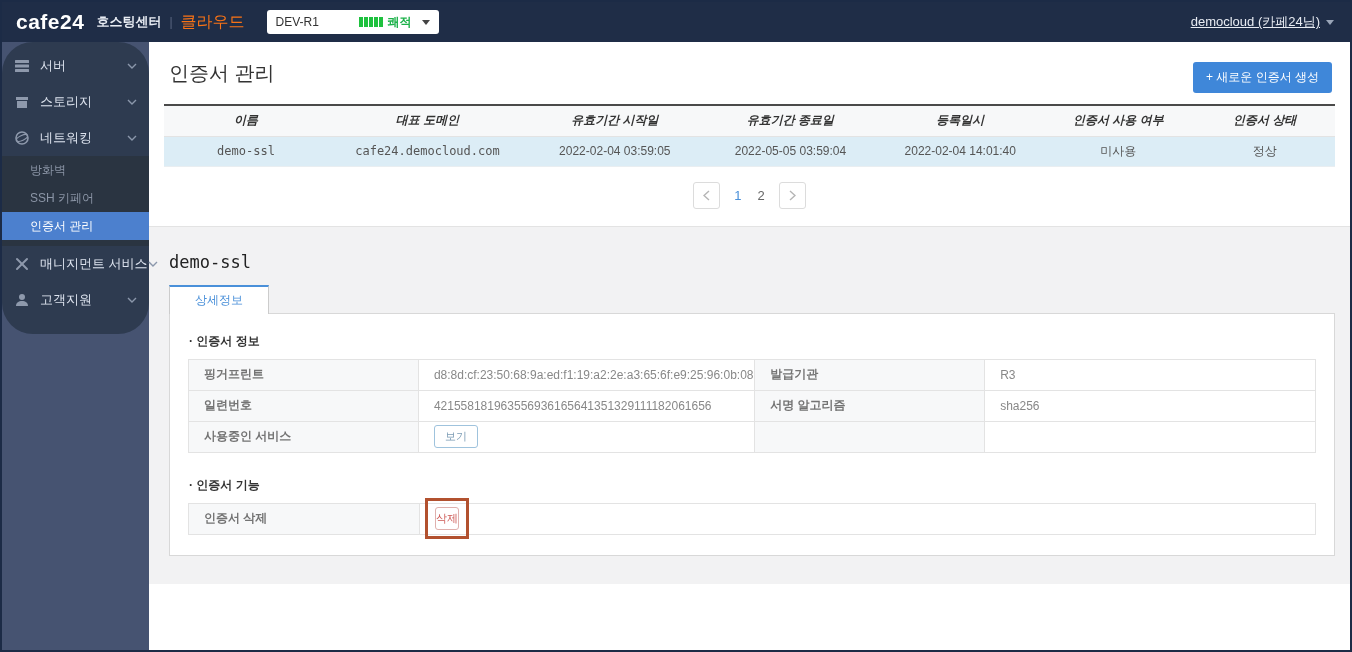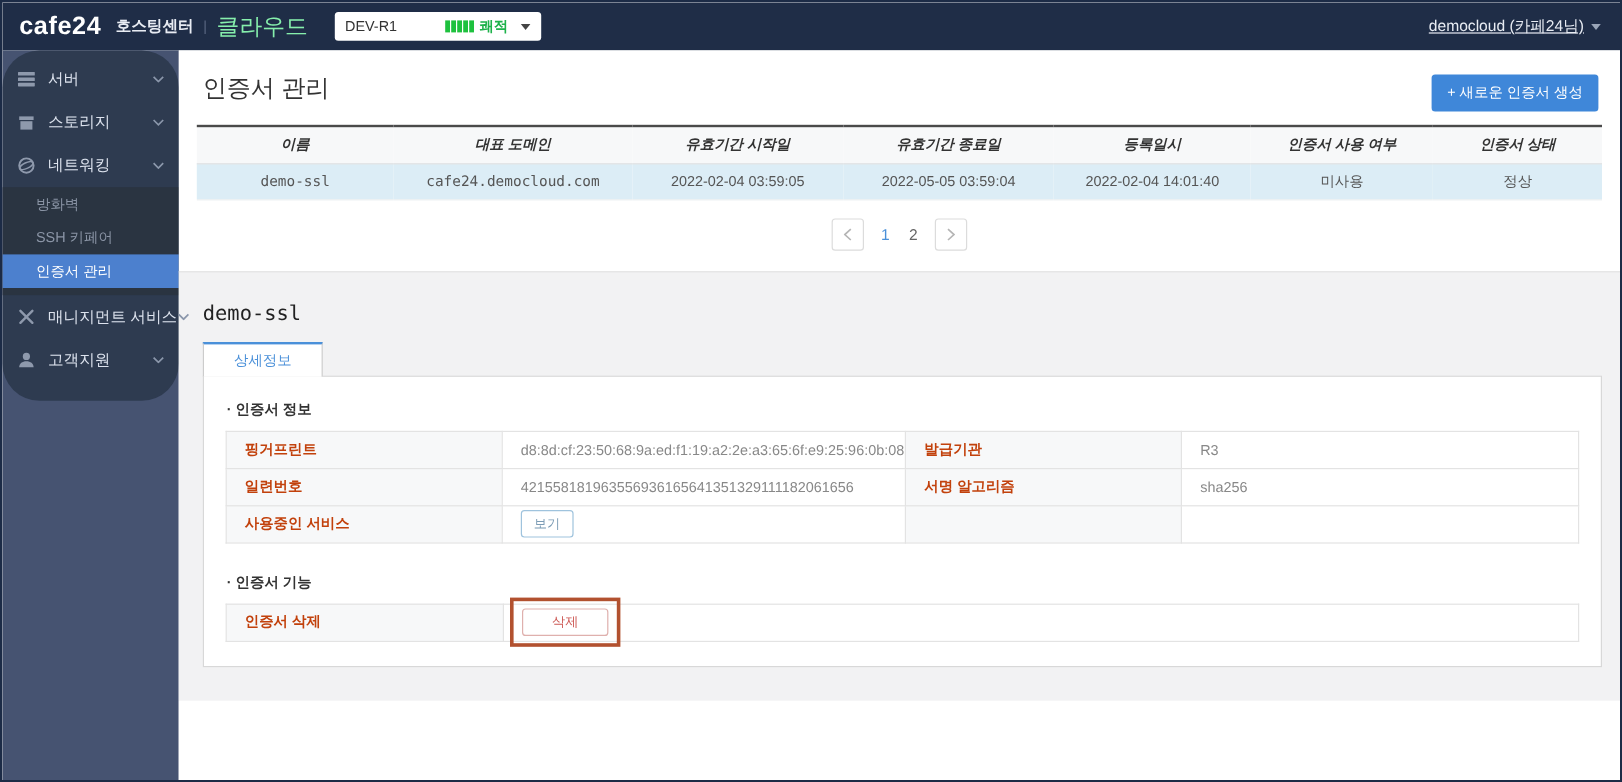--- a/index.html
+++ b/index.html
@@ -6,21 +6,21 @@
   html,body { width:1352px; height:652px; }
   body { font-family: "Liberation Sans", sans-serif; background:#fff; }
 
   .frame { width:1352px; height:652px; border:2px solid #1c2b46; display:flex; flex-direction:column; overflow:hidden; }
 
   
   .topbar { height:40px; background:#1f2d47; display:flex; align-items:center; flex:0 0 40px; padding:0 16px 0 14px; }
   .logo { color:#fff; font-size:21px; font-weight:800; letter-spacing:0.5px; margin-right:12px; }
   .svc-name { color:#e8ecf3; font-size:13px; font-weight:bold; }
   .svc-div { color:#5a6680; font-size:12px; margin:0 8px; }
-  .svc-product { color:#86efac; font-size:19px; }
+  .svc-product { color:#f97316; font-size:16px; }
   .server-selector { margin-left:22px; width:172px; height:24px; background:#fff; border-radius:3px; display:flex; align-items:center; padding:0 9px; cursor:pointer;justify-content:flex-end; }
   .server-name { font-size:12px; color:#333; flex:1; }
   .cap-bars { display:flex; gap:1px; margin-right:5px; }
   .cap-bars .bar { width:4px; height:10px; background:#1ec13e; display:inline-block; }
   .cap-status { font-size:12px; color:#1eb24b; font-weight:bold; margin-right:10px; }
   .caret-down { width:0; height:0; border-left:4px solid transparent; border-right:4px solid transparent; border-top:5px solid #444; }
   .account { margin-left:auto; color:#e8ecf3; font-size:13px; text-decoration:underline; cursor:pointer; display:flex; align-items:center; gap:6px; }
   .account .caret-down { border-top-color:#9aa5b8; }
 
   
@@ -62,27 +62,27 @@
   .detail-band { background:#f2f2f3; border-top:1px solid #e3e3e3; padding:25px 15px 28px 20px; }
   .detail-name { font-family:"DejaVu Sans Mono", monospace; font-size:17px; color:#222; margin-bottom:13px; }
   .tab-row { display:flex; }
   .tab { width:100px; height:29px; background:#fff; border-top:2px solid #4a90d9; border-left:1px solid #ccc; border-right:1px solid #ccc; display:flex; align-items:center; justify-content:center; font-size:12px; color:#4a90d9; cursor:pointer; position:relative; z-index:2; margin-bottom:-1px; }
   .panel { background:#fff; border:1px solid #d8d8d8; padding:17px 18px 20px; }
   .section-label { font-size:12px; font-weight:bold; color:#333; margin:2px 0 9px 1px; }
   .section-label::before { content:"· "; color:#333; }
 
   table.info { width:100%; border-collapse:collapse; table-layout:fixed; }
   table.info td { height:31px; border:1px solid #e3e3e3; font-size:12px; padding-left:15px; background:#fff; }
-  table.info td.lbl { background:#f7f8f9; font-weight:bold; color:#c2410c; width:20.5%; }
+  table.info td.lbl { background:#f7f8f9; font-weight:bold; color:#737373; width:20.5%; }
   table.info td.val { color:#888; }
   col.c-val1 { width:30%; } col.c-lbl2 { width:20%; } col.c-val2 { width:29.5%; }
 
   .func-table { margin-top:0; }
   .mini-btn { background:#fff; border:1px solid #9fc3dd; color:#7c9cb5; border-radius:3px; font-size:11px; padding:3px 10px; cursor:pointer; font-family:inherit; }
-  .del-btn { background:#fff; border:1px solid #dfb0ad; color:#cd5a56; border-radius:3px; font-size:11px; padding:3px 24px; cursor:pointer; font-family:inherit; }
+  .del-btn { background:#fff; border:1px solid #dfb0ad; color:#cd5a56; border-radius:3px; font-size:11px; padding:3px 0; cursor:pointer; font-family:inherit; }
   .hl-wrap { position:relative; display:inline-block; }
   .hl-box { position:absolute; top:-9px; left:-10px; right:-10px; bottom:-9px; border:3px solid #b2512f; pointer-events:none; }
   .gap-24 { height:22px; }
   .below-band { flex:1; background:#fff; }
 </style>
 </head>
 <body>
 
 <div class="frame">
 

